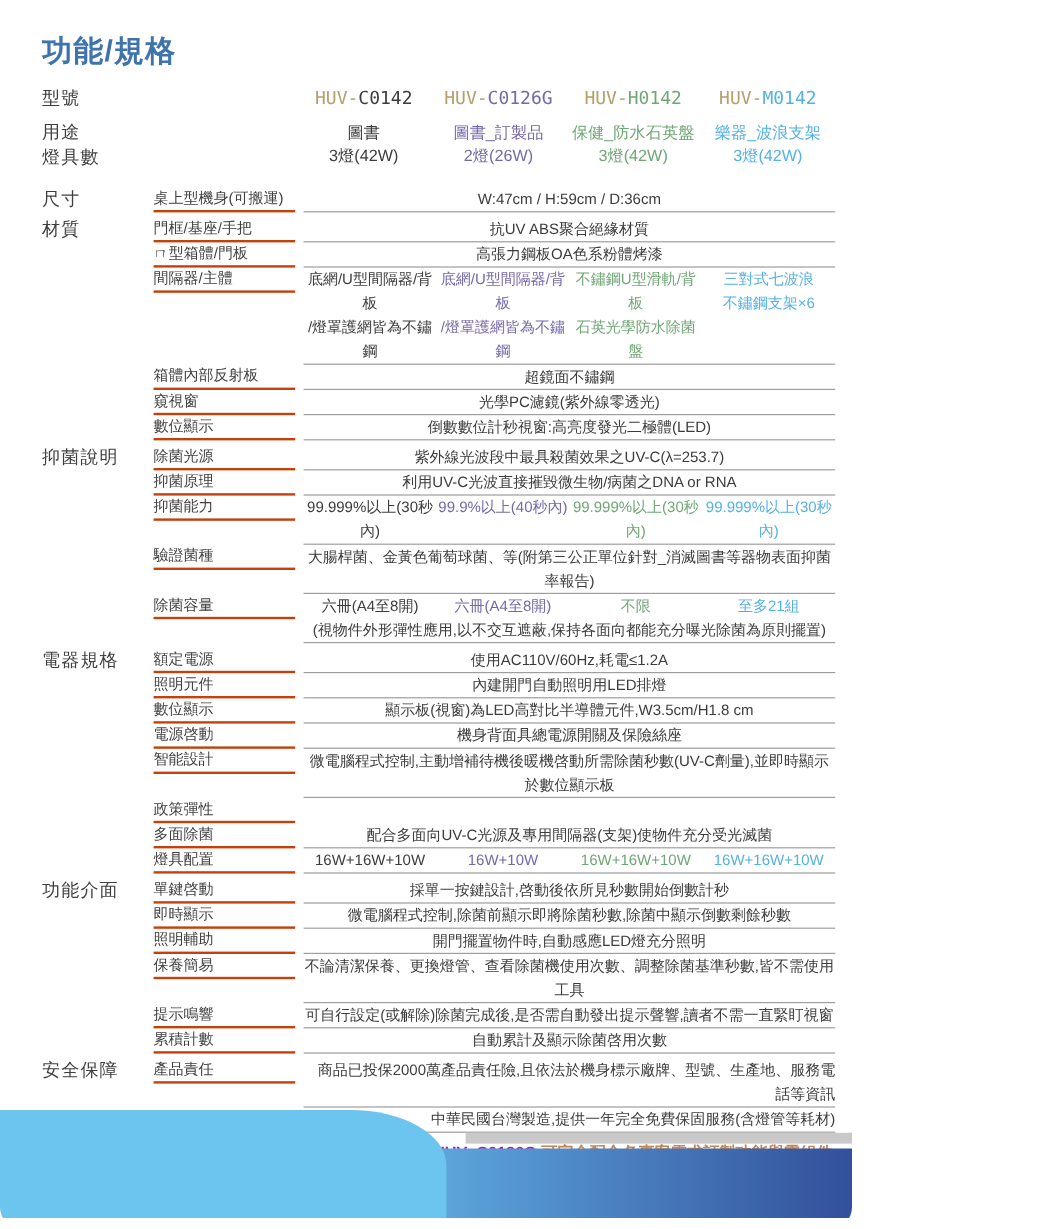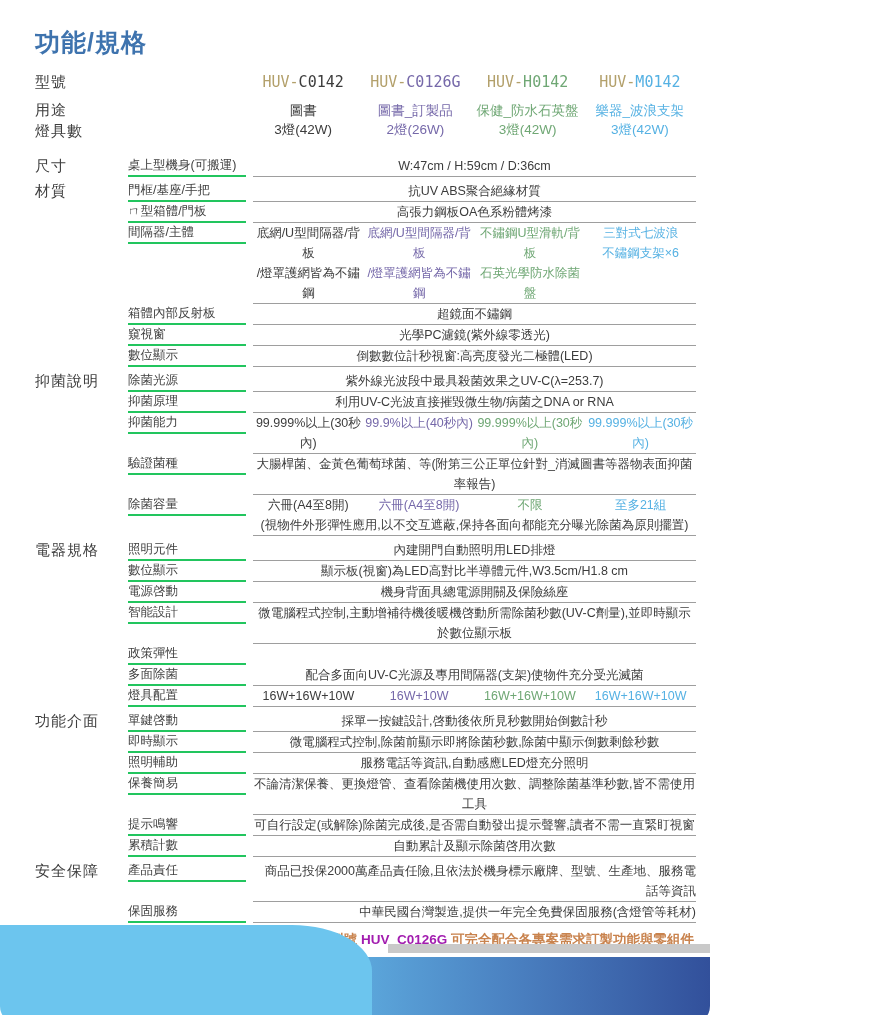--- a/index.html
+++ b/index.html
@@ -15,21 +15,21 @@
   .hlabel .sub{margin-top:2px;}
   .hcols{flex:1;display:flex;}
   .hcols>div{flex:1;text-align:center;}
   .model{font-family:"DejaVu Sans Mono","Liberation Mono",monospace;font-size:15px;letter-spacing:0px;}
   .usage div{font-size:13.5px;line-height:19px;}
   
   .section{display:flex;margin-bottom:4px;}
   .cat{width:93px;font-size:15px;color:#3f3f3f;letter-spacing:1px;padding-top:1px;}
   .rows{flex:1;}
   .row{display:flex;align-items:flex-start;}
-  .rlabel{width:118px;font-size:12.5px;line-height:19px;border-bottom:2px solid #22c55e;color:#3f3f3f;white-space:nowrap;}
+  .rlabel{width:118px;font-size:12.5px;line-height:19px;border-bottom:2px solid #c2410c;color:#3f3f3f;white-space:nowrap;}
   .rvalue{flex:1;margin-left:7px;border-bottom:1px solid #9e9e9e;font-size:12.5px;line-height:20px;text-align:center;min-height:20px;}
   .rvalue.left{text-align:right;padding-left:6px;}
   .cols{display:flex;}
   .cols>div{flex:1;line-height:20px;}
   .rnote{line-height:20px;}
   
   .note{margin-top:6px;text-align:right;padding-right:2px;font-size:13.5px;font-weight:bold;color:#C9834E;}
   .note .big{font-size:17px;color:#37406b;}
   .note .model-ref{color:#a21caf;}
   
@@ -179,20 +179,24 @@
                 </div>
                 <div class="rnote">(視物件外形彈性應用,以不交互遮蔽,保持各面向都能充分曝光除菌為原則擺置)</div>
               </div>
             </div>
           </div>
         </div>
         <div class="section">
           <div class="cat">電器規格</div>
           <div class="rows">
             <div class="row">
+              <div class="rlabel">額定電源</div>
+              <div class="rvalue">使用AC110V/60Hz,耗電≤1.2A</div>
+            </div>
+            <div class="row">
               <div class="rlabel">照明元件</div>
               <div class="rvalue">內建開門自動照明用LED排燈</div>
             </div>
             <div class="row">
               <div class="rlabel">數位顯示</div>
               <div class="rvalue">顯示板(視窗)為LED高對比半導體元件,W3.5cm/H1.8 cm</div>
             </div>
             <div class="row">
               <div class="rlabel">電源啓動</div>
               <div class="rvalue">機身背面具總電源開關及保險絲座</div>
@@ -227,21 +231,21 @@
             <div class="row">
               <div class="rlabel">單鍵啓動</div>
               <div class="rvalue">採單一按鍵設計,啓動後依所見秒數開始倒數計秒</div>
             </div>
             <div class="row">
               <div class="rlabel">即時顯示</div>
               <div class="rvalue">微電腦程式控制,除菌前顯示即將除菌秒數,除菌中顯示倒數剩餘秒數</div>
             </div>
             <div class="row">
               <div class="rlabel">照明輔助</div>
-              <div class="rvalue">服務電話等資訊,自動感應LED燈充分照明</div>
+              <div class="rvalue">開門擺置物件時,自動感應LED燈充分照明</div>
             </div>
             <div class="row">
               <div class="rlabel">保養簡易</div>
               <div class="rvalue">不論清潔保養、更換燈管、查看除菌機使用次數、調整除菌基準秒數,皆不需使用工具</div>
             </div>
             <div class="row">
               <div class="rlabel">提示鳴響</div>
               <div class="rvalue">可自行設定(或解除)除菌完成後,是否需自動發出提示聲響,讀者不需一直緊盯視窗</div>
             </div>
             <div class="row">

